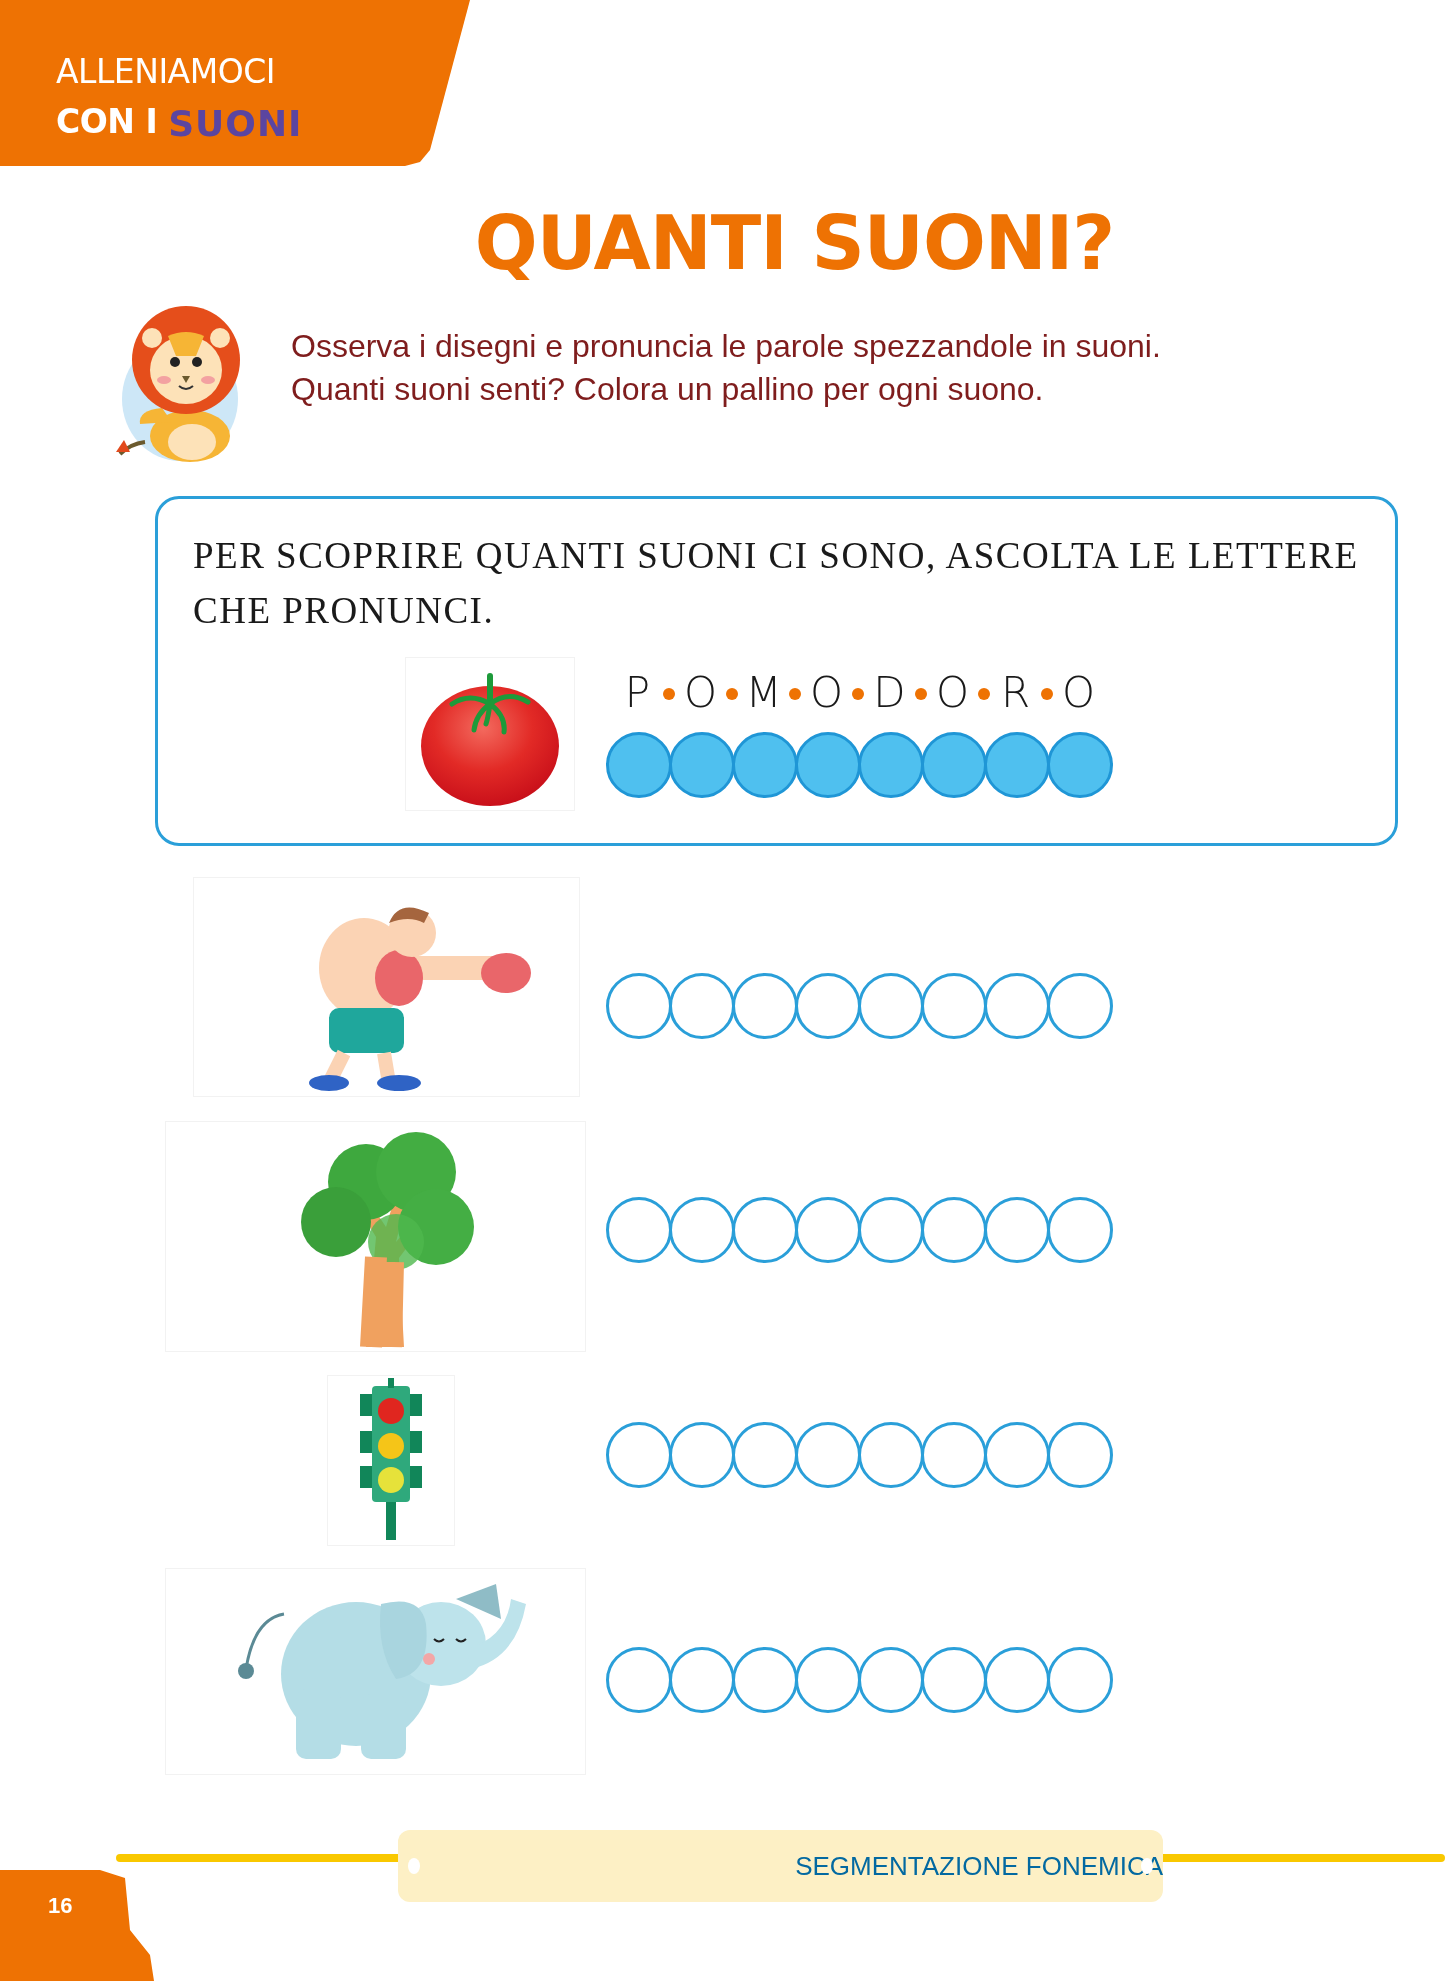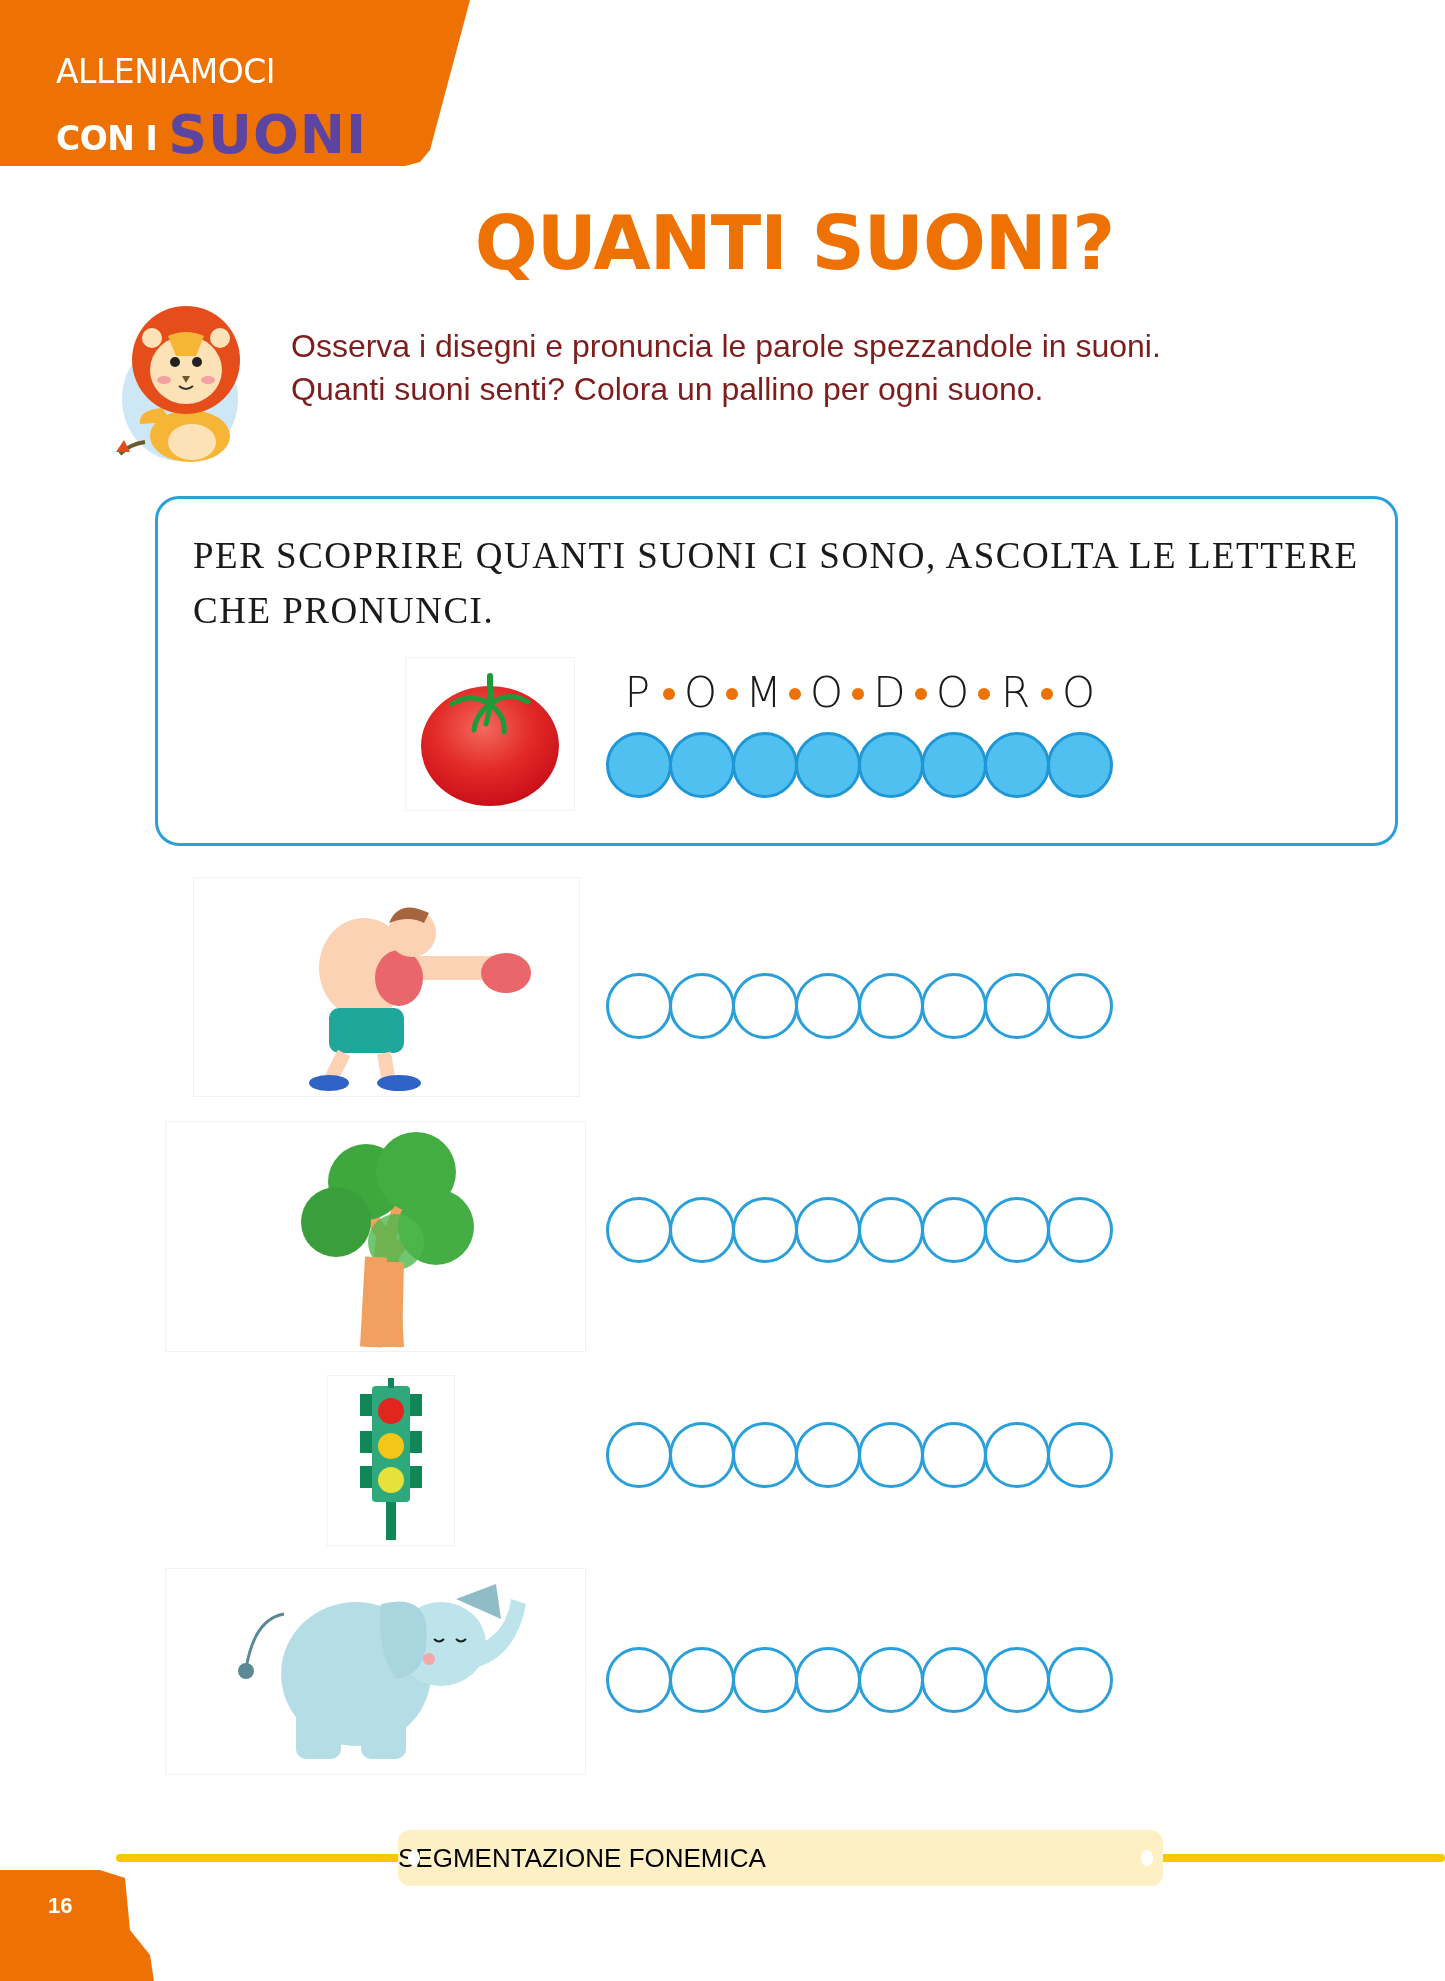--- a/index.html
+++ b/index.html
@@ -21,21 +21,21 @@
     font-family: "DejaVu Sans", sans-serif; font-weight: normal;
     font-size: 33px; color: #ffffff; letter-spacing: -0.5px;
   }
   .banner-l2 {
     position: absolute; left: 56px; top: 100px;
     font-family: "DejaVu Sans", sans-serif; font-weight: bold;
     font-size: 33px; color: #ffffff; letter-spacing: -0.5px;
     white-space: nowrap;
   }
   .banner-l2 .accent {
-    color: #5b45a0; font-size: 54px; font-weight: 900;
+    color: #5b45a0; font-size: 36px; font-weight: 900;
     letter-spacing: 1px; position: relative; top: 3px;
   }
 
   
   .page-title {
     position: absolute; left: 0; width: 1560px; top: 200px; text-align: center;
     font-family: "DejaVu Sans", sans-serif; font-weight: bold;
     font-size: 74px; color: #ee7203; letter-spacing: -1px;
   }
 
@@ -86,24 +86,24 @@
     box-sizing: border-box; margin-right: -3px;
   }
   .circle.empty { border: 3px solid #2a9fd9; background: #ffffff; }
   .circle.filled { border: 3px solid #1f96d6; background: #4fc0ef; }
 
   
   .footer-line {
     position: absolute; height: 8px; border-radius: 4px; background: #f9c800;
   }
   .footer-label {
-    position: absolute; left: 398px; top: 1830px; width: 765px; height: 56px;
+    position: absolute; left: 398px; top: 1830px; width: 765px; height: 72px;
     background: #fdf0c5; border-radius: 12px;
-    display: flex; align-items: center; justify-content: flex-start;
-    font-family: "Liberation Sans", sans-serif; font-size: 26px; color: #000000;
+    display: flex; align-items: center; justify-content: flex-end;
+    font-family: "Liberation Sans", sans-serif; font-size: 26px; color: #0369a1;
   }
   .footer-hole {
     position: absolute; top: 50%; width: 12px; height: 16px; margin-top: -8px;
     border-radius: 50%; background: #ffffff;
   }
   .page-tab {
     position: absolute; left: 0; top: 1870px; width: 154px; height: 111px;
     background: #ee7203;
     border-top-right-radius: 40px;
     clip-path: polygon(0 0, 100px 0, 125px 8px, 130px 60px, 150px 85px, 154px 111px, 0 111px);

